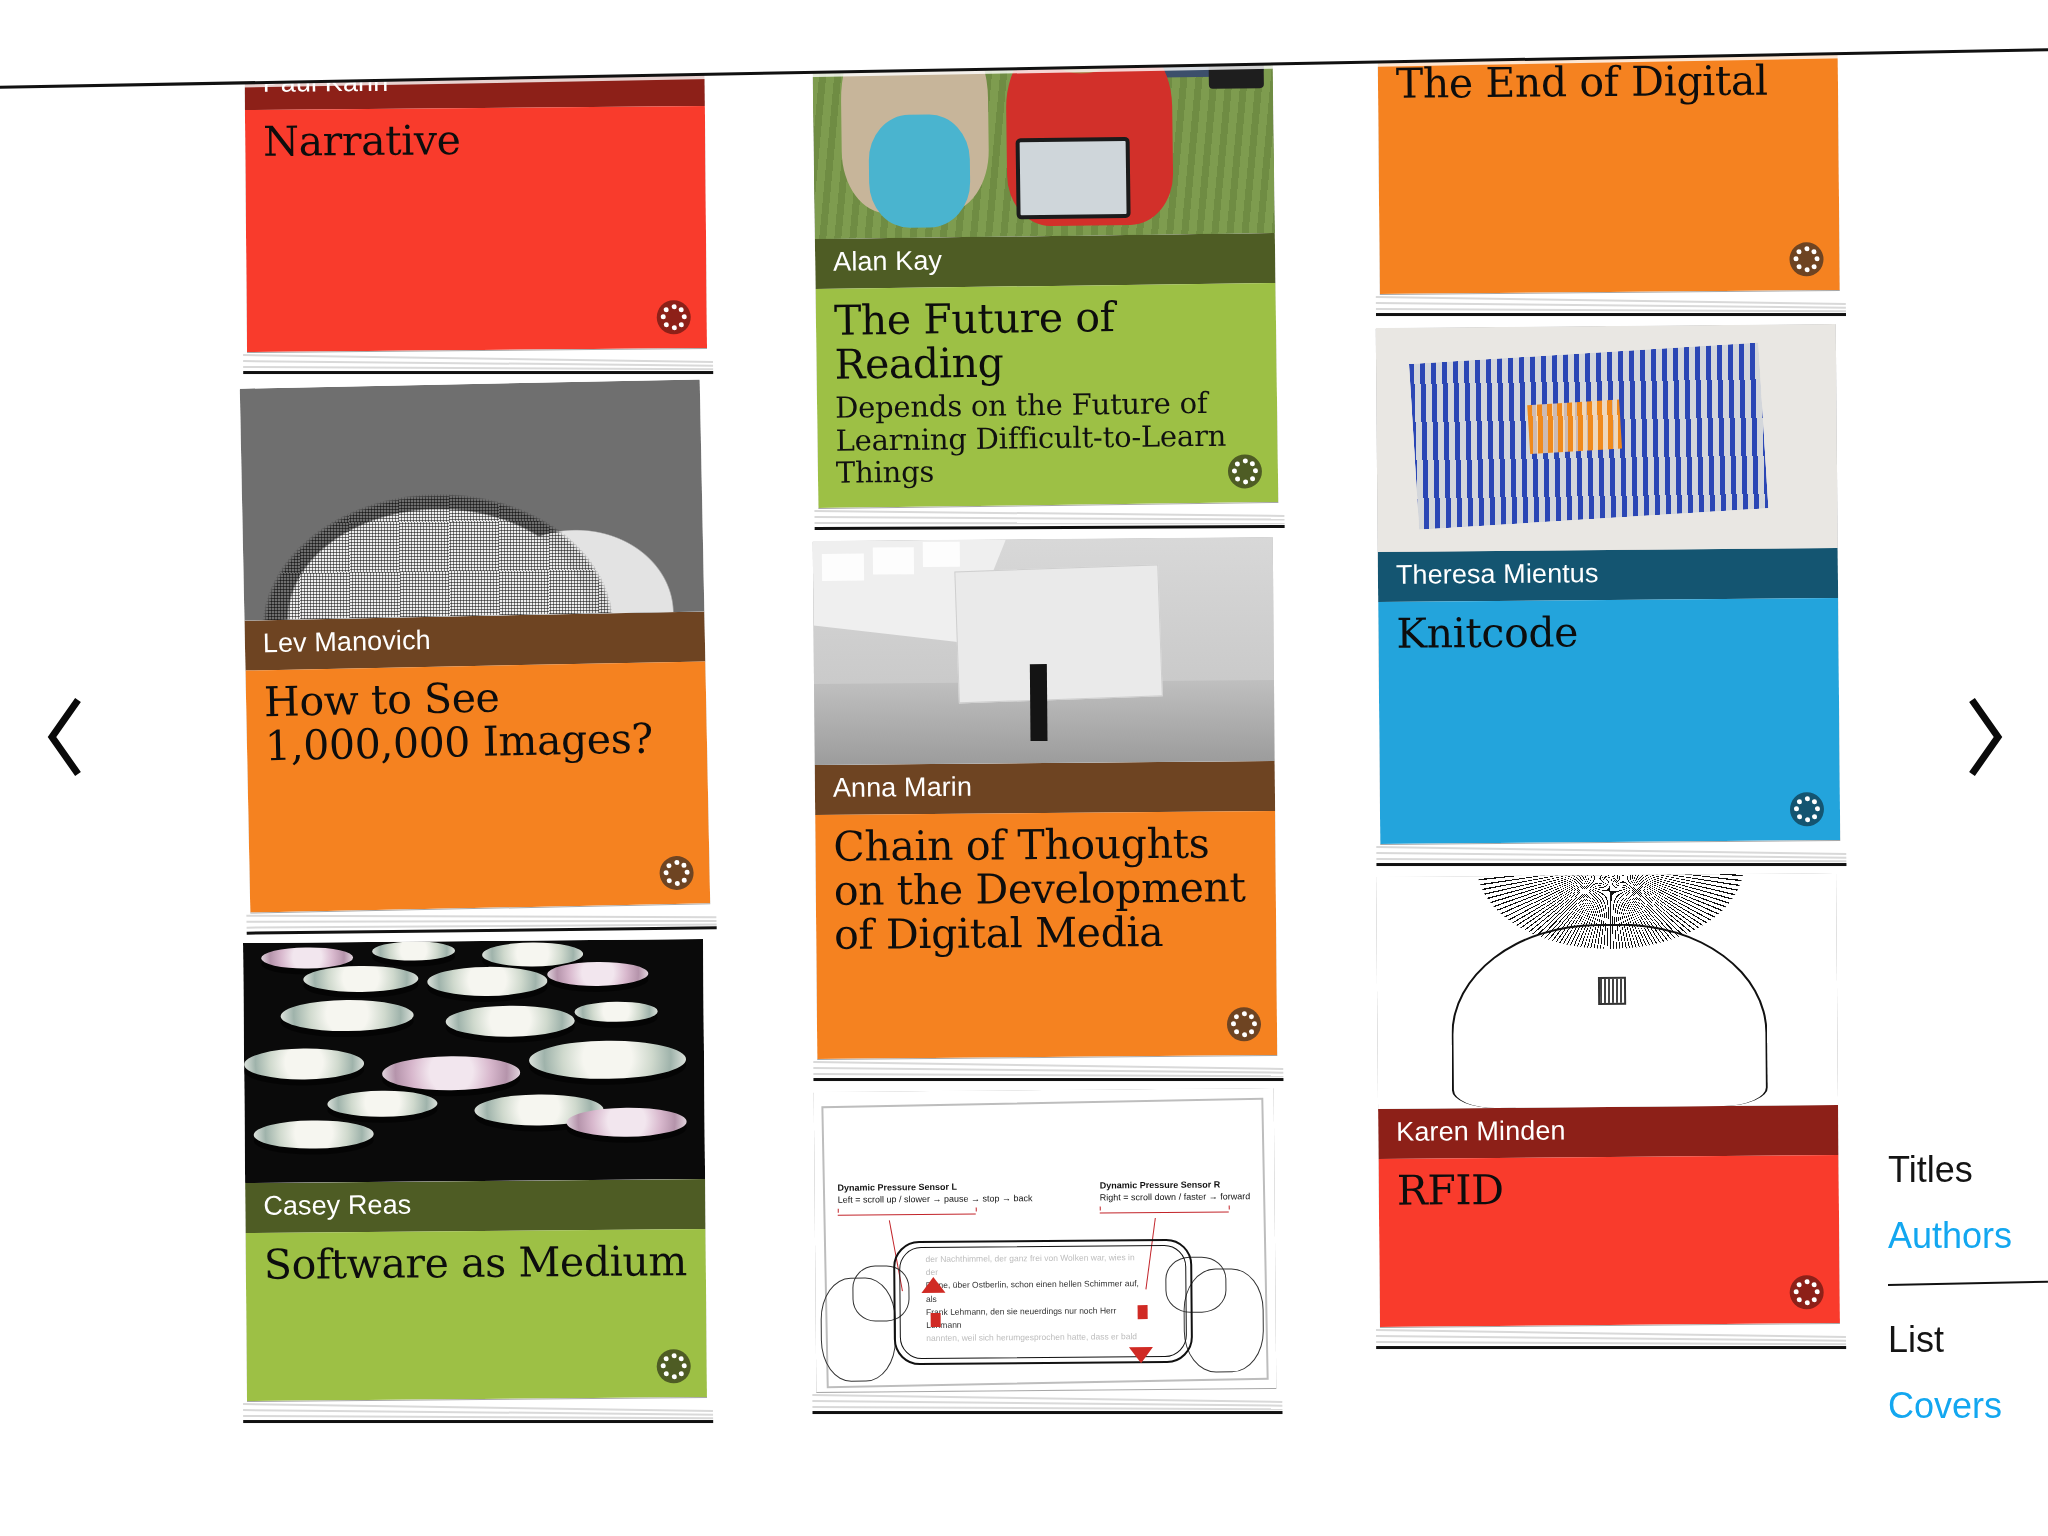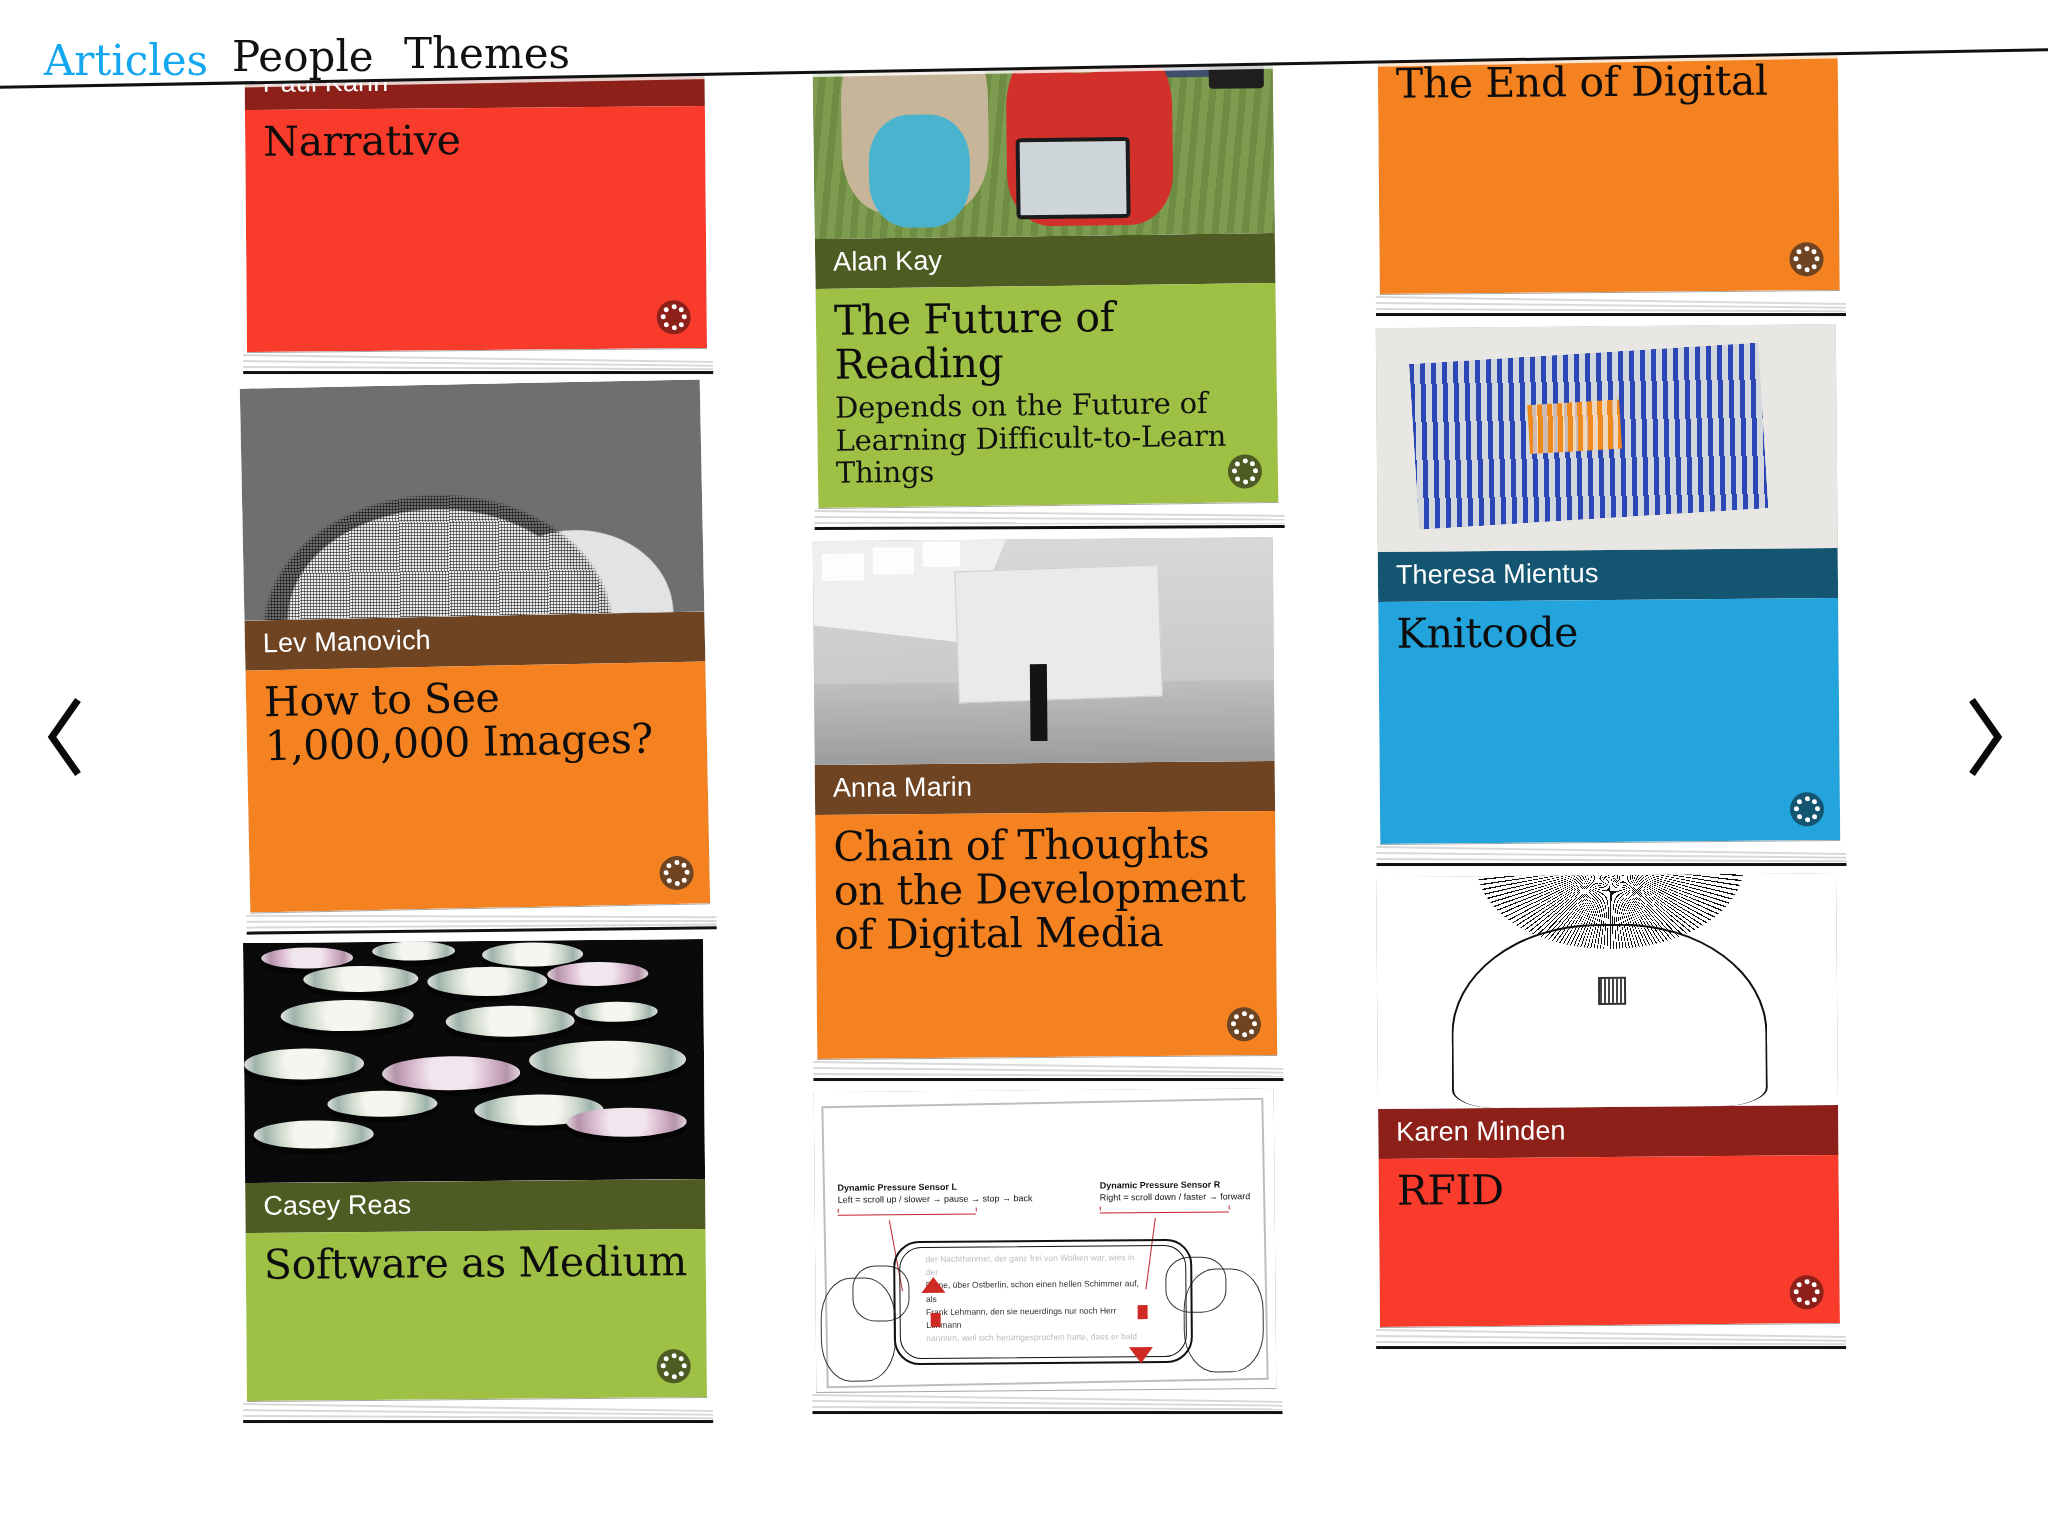--- a/index.html
+++ b/index.html
@@ -445,27 +445,29 @@
           </div>
         </div>
       </div>
     </div>
 
   <div id="top-scrim">
     <div class="white"></div>
     <div class="veil"></div>
     <div class="rule"></div>
   </div>
-  <div id="topnav">
-    <div class="navitem active" style="left:44px;top:16px;">Articles</div>
-    <div class="navitem" style="left:232px;top:12px;">People</div>
-    <div class="navitem" style="left:404px;top:9px;">Themes</div>
+
+
+  <div class="rail" id="rail-right">
+    <div class="rail-item">Titles</div>
+    <div class="rail-item active">Authors</div>
+    <div class="rail-sep"></div>
+    <div class="rail-item">List</div>
+    <div class="rail-item active">Covers</div>
   </div>
-
-
 
   <div class="arrow" id="arrow-prev">
     <svg width="46" height="86" viewBox="0 0 46 86">
         <polyline points="36,6 10,43 36,80" fill="none" stroke="#0a0a0a" stroke-width="7"></polyline>
       </svg>
   </div>
   <div class="arrow" id="arrow-next">
     <svg width="46" height="86" viewBox="0 0 46 86">
         <polyline points="10,6 36,43 10,80" fill="none" stroke="#0a0a0a" stroke-width="7"></polyline>
       </svg>

